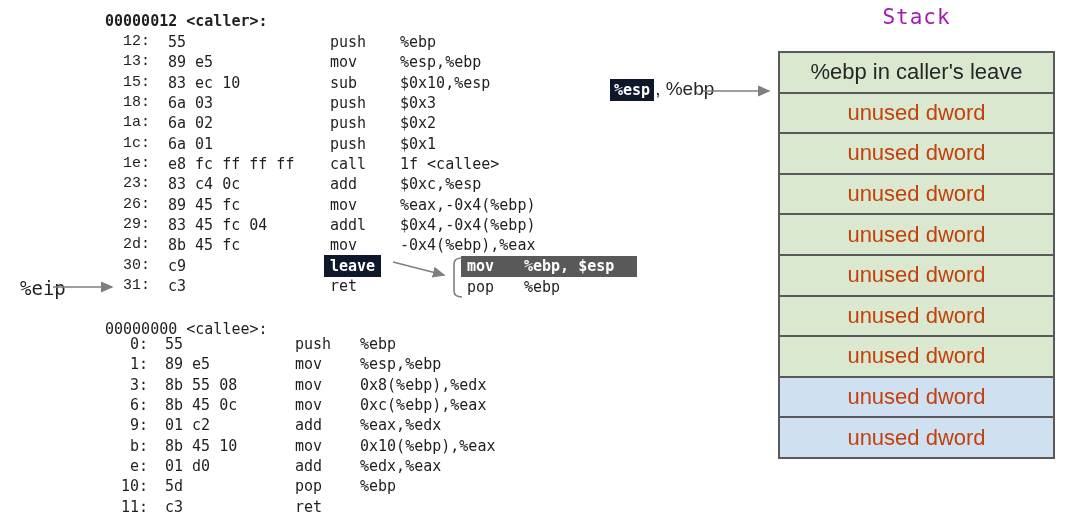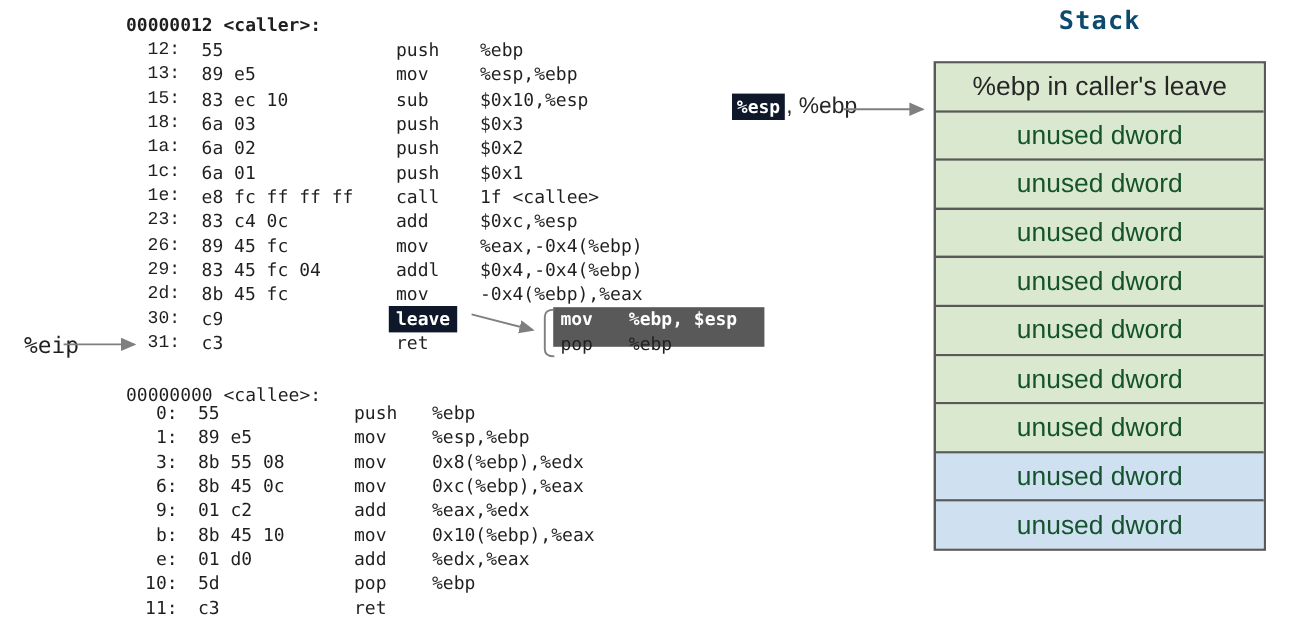--- a/index.html
+++ b/index.html
@@ -20,47 +20,47 @@
   .callee-rows .m{left:295px;}
   .callee-rows .o{left:360px;}
   .hl{
     background:#0f172a;color:#ffffff;font-weight:bold;
   }
   .caller-rows .m.hl{left:324px;top:-1px;padding:1px 6px;}
   
   .eip-label{position:absolute;left:20px;top:279px;font-size:19px;line-height:18px;}
   
   .exp-mov{
-    position:absolute;left:461px;top:256px;width:176px;height:33px;
+    position:absolute;left:461px;top:256px;width:176px;height:21px;
     background:#595959;color:#ffffff;font-weight:bold;font-size:15px;line-height:21px;white-space:pre;
   }
   .exp-mov .mn{display:inline-block;width:57px;padding-left:6px;}
   .exp-pop{
     position:absolute;left:461px;top:277px;height:21px;
     color:#1f1f1f;font-size:15px;line-height:21px;white-space:pre;
   }
   .exp-pop .mn{display:inline-block;width:57px;padding-left:6px;}
   
   .esp-note{position:absolute;left:610px;top:78px;display:flex;align-items:baseline;}
   .esp-note .esp-hl{font-size:15px;line-height:18px;padding:2px 4px;}
   .esp-note .rest{font-family:"Liberation Sans",sans-serif;font-size:19px;color:#262626;padding-left:1px;}
   
   .stack-title{
     position:absolute;left:778px;top:5px;width:277px;text-align:center;
-    font-size:21px;color:#0c4a6e;letter-spacing:1px;font-weight:bold;
+    font-size:21px;color:#a21caf;letter-spacing:1px;
   }
   .stack-table{
     position:absolute;left:778px;top:51px;width:277px;height:408px;
     border:2px solid #595959;box-sizing:border-box;
     display:flex;flex-direction:column;
   }
   .stack-row{
     flex:1;border-bottom:2px solid #595959;
     display:flex;align-items:center;justify-content:center;
-    font-family:"Liberation Sans",sans-serif;font-size:22px;color:#14532d;
+    font-family:"Liberation Sans",sans-serif;font-size:22px;color:#c2410c;
   }
   .stack-row:last-child{border-bottom:none;}
   .stack-row.green{background:#dbe8d0;}
   .stack-row.blue{background:#cfe0f1;}
   .stack-row.emph{color:#262626;}
   
   .overlay{position:absolute;left:0;top:0;width:1086px;height:521px;pointer-events:none;}
 </style>
 </head>
 <body>

